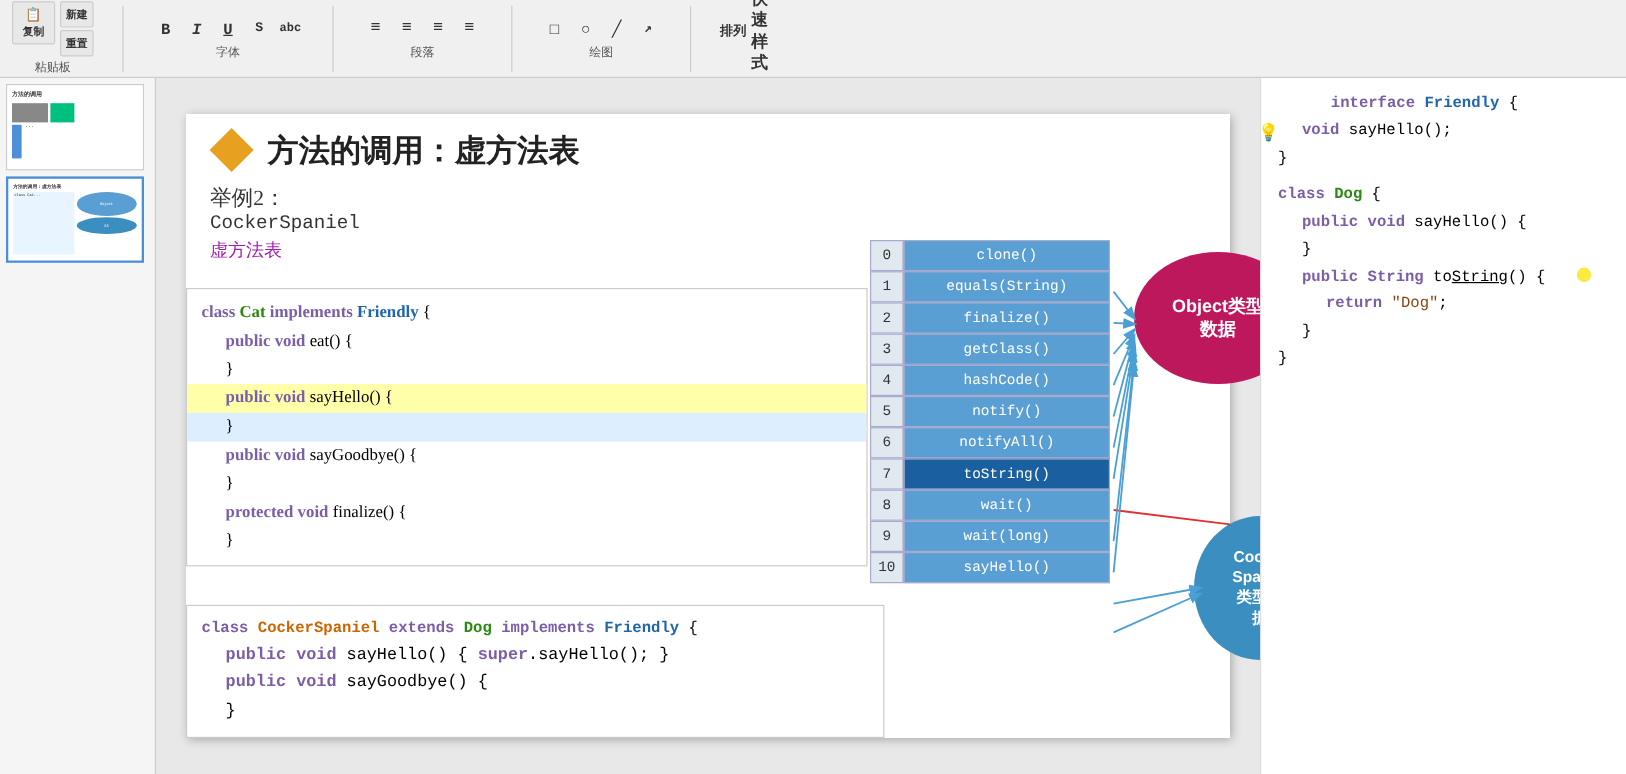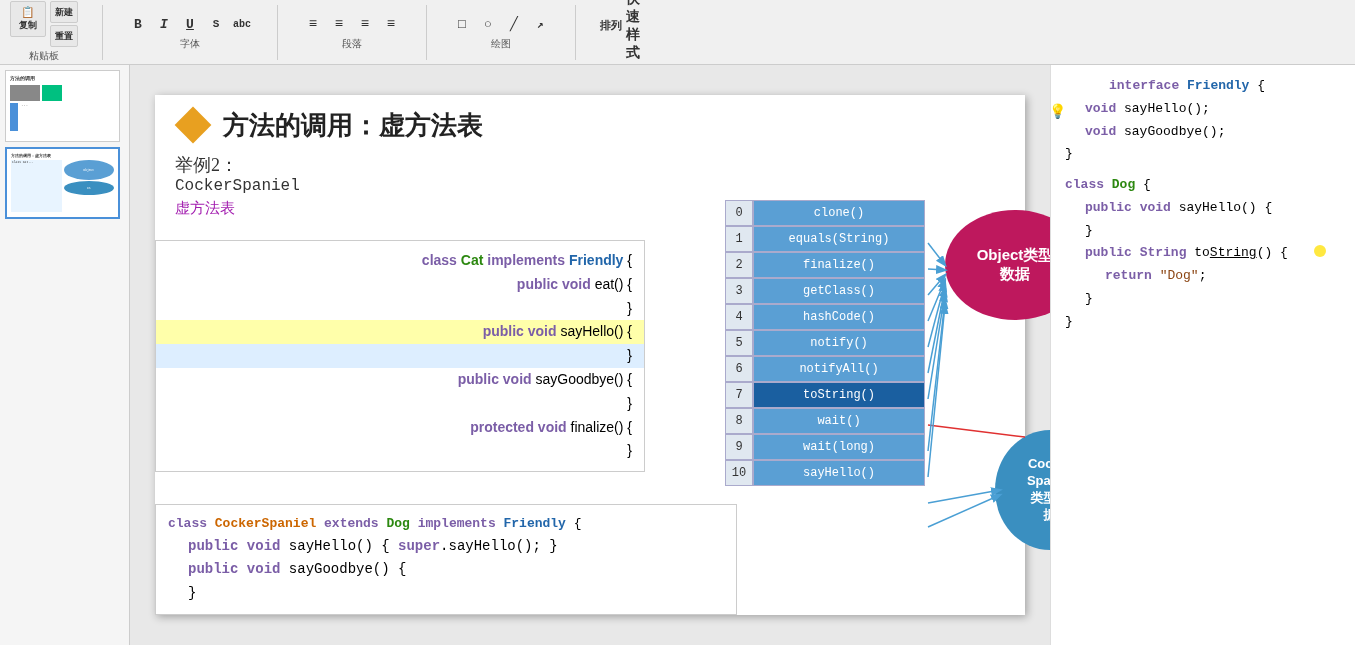--- a/index.html
+++ b/index.html
@@ -118,28 +118,27 @@
       font-size: 26px;
       font-weight: bold;
       color: #222;
       font-family: 'Microsoft YaHei', sans-serif;
     }
 
     
     .code-panel-cat {
       position: absolute;
       left: 0; top: 145px;
-      width: 490px;
+      width: 568px;
       background: white;
       border: 1px solid #ccc;
       padding: 8px 12px;
-      font-family: Liberation Sans, sans-serif;
+      font-family: Liberation Serif, serif;
       font-size: 14px;
       line-height: 1.7;
-      text-align: right;
     }
     .code-panel-cocker {
       position: absolute;
       left: 0; bottom: 0;
       width: 582px;
       background: white;
       border: 1px solid #ccc;
       padding: 8px 12px;
       font-family: 'Courier New', monospace;
       font-size: 14px;
@@ -490,23 +489,20 @@
 
   <div class="right-panel">
 
     <div>
       <span class="kw-interface">interface </span><span style="color:#2266aa;font-weight:bold">Friendly</span> {
     </div>
     <div style="padding-left:20px;position:relative;">
       <span style="color:#ffe840;position:absolute;left:-16px;top:2px;font-size:14px">💡</span>
       <span class="kw-void">void</span> sayHello();
     </div>
-    <div style="padding-left:20px;">
-      <span class="kw-void">void</span> sayGoodbye();
-    </div>
     <div>}</div>
     <div style="height:8px"></div>
 
     <div>
       <span class="kw-class">class </span><span style="color:#2c8810;font-weight:bold">Dog</span> {
     </div>
     <div style="padding-left:20px;">
       <span class="kw-public">public</span> <span class="kw-void">void</span> sayHello() {
     </div>
     <div style="padding-left:20px;">}</div>

